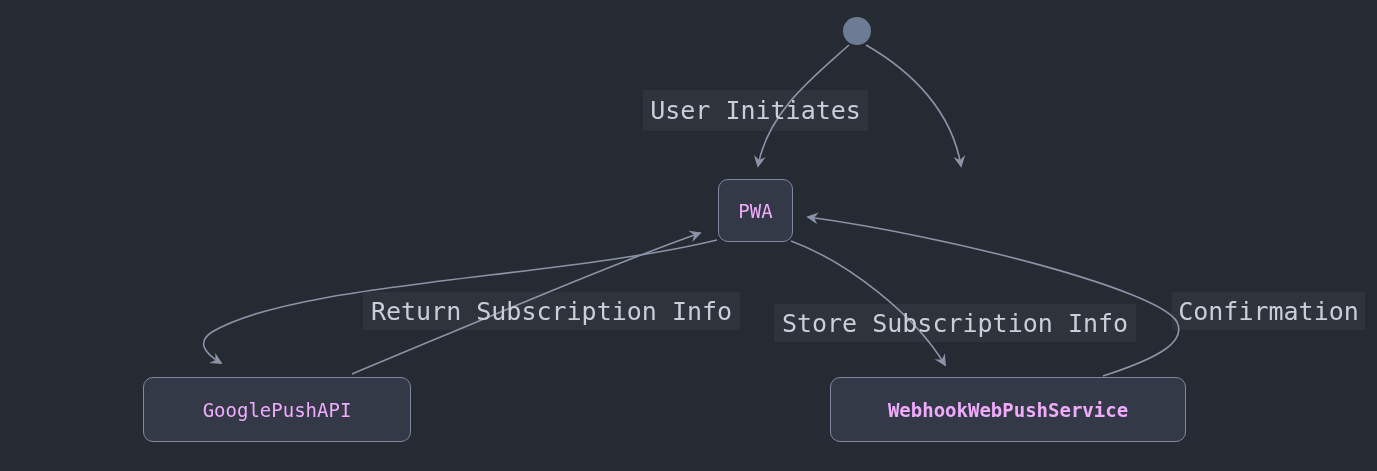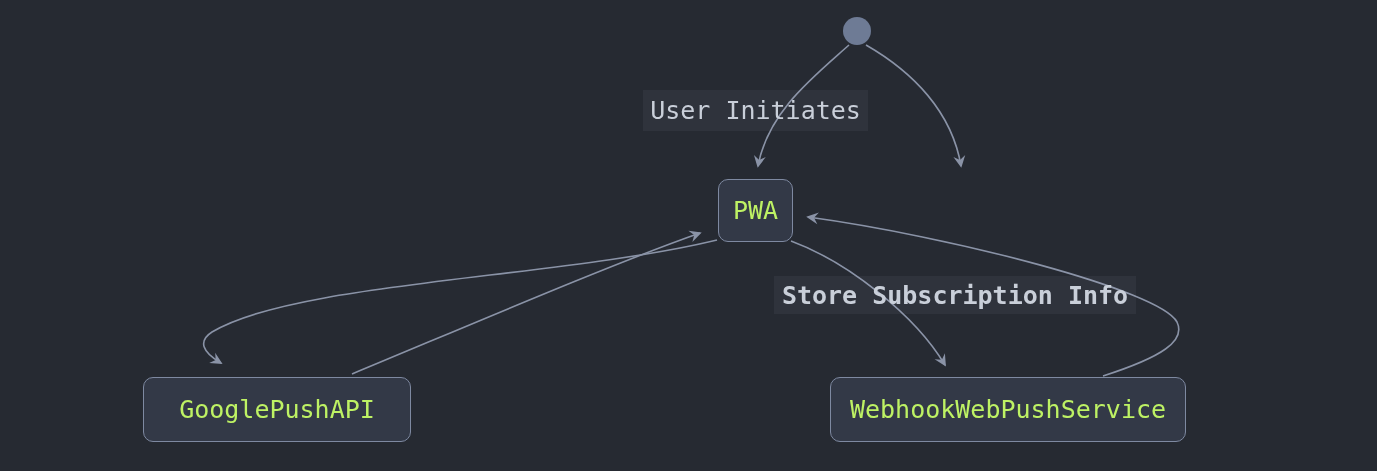--- a/index.html
+++ b/index.html
@@ -23,22 +23,22 @@
     stroke-width: 1.6px;
   }
   .state-node {
     position: absolute;
     display: flex;
     align-items: center;
     justify-content: center;
     background: #333947;
     border: 1.6px solid #7e89a1;
     border-radius: 10px;
-    color: #bef264;
-    font-size: 25px;
+    color: #f0abfc;
+    font-size: 19px;
     box-sizing: border-box;
     white-space: nowrap;
   }
   .edge-label {
     position: absolute;
     display: flex;
     align-items: center;
     justify-content: center;
     background: rgba(210, 220, 240, 0.055);
     color: #c9cfd9;
@@ -70,24 +70,26 @@
     <path class="edge" d="M 352 374 C 470 325, 612 264, 700 233" marker-end="url(#arrowhead)"></path>
 
     <path class="edge" d="M 791 241 C 848 262, 915 315, 945 365" marker-end="url(#arrowhead)"></path>
 
     <path class="edge" d="M 1103 376 C 1162 357, 1186 341, 1177 322 C 1160 290, 948 236, 808 217" marker-end="url(#arrowhead)"></path>
   </svg>
 
   <div class="edge-label" style="left:643px; top:90px; width:225px; height:41px;">User Initiates</div>
 
 
+  <div class="edge-label" style="left:363px; top:292px; width:377px; height:38px;">Return Subscription Info</div>
 
-  <div class="edge-label" style="left:774px; top:276px; width:362px; height:38px;font-weight:bold;">Store Subscription Info</div>
+  <div class="edge-label" style="left:774px; top:304px; width:362px; height:38px;">Store Subscription Info</div>
 
+  <div class="edge-label" style="left:1172px; top:292px; width:193px; height:38px;">Confirmation</div>
 
   <div class="state-node" style="left:718px; top:179px; width:75px; height:63px;">PWA</div>
 
 
   <div class="state-node" style="left:143px; top:377px; width:268px; height:65px;">GooglePushAPI</div>
 
-  <div class="state-node" style="left:830px; top:377px; width:356px; height:65px;">WebhookWebPushService</div>
+  <div class="state-node" style="left:830px; top:377px; width:356px; height:65px;font-weight:bold;">WebhookWebPushService</div>
 
 </div>
 
 </body></html>

